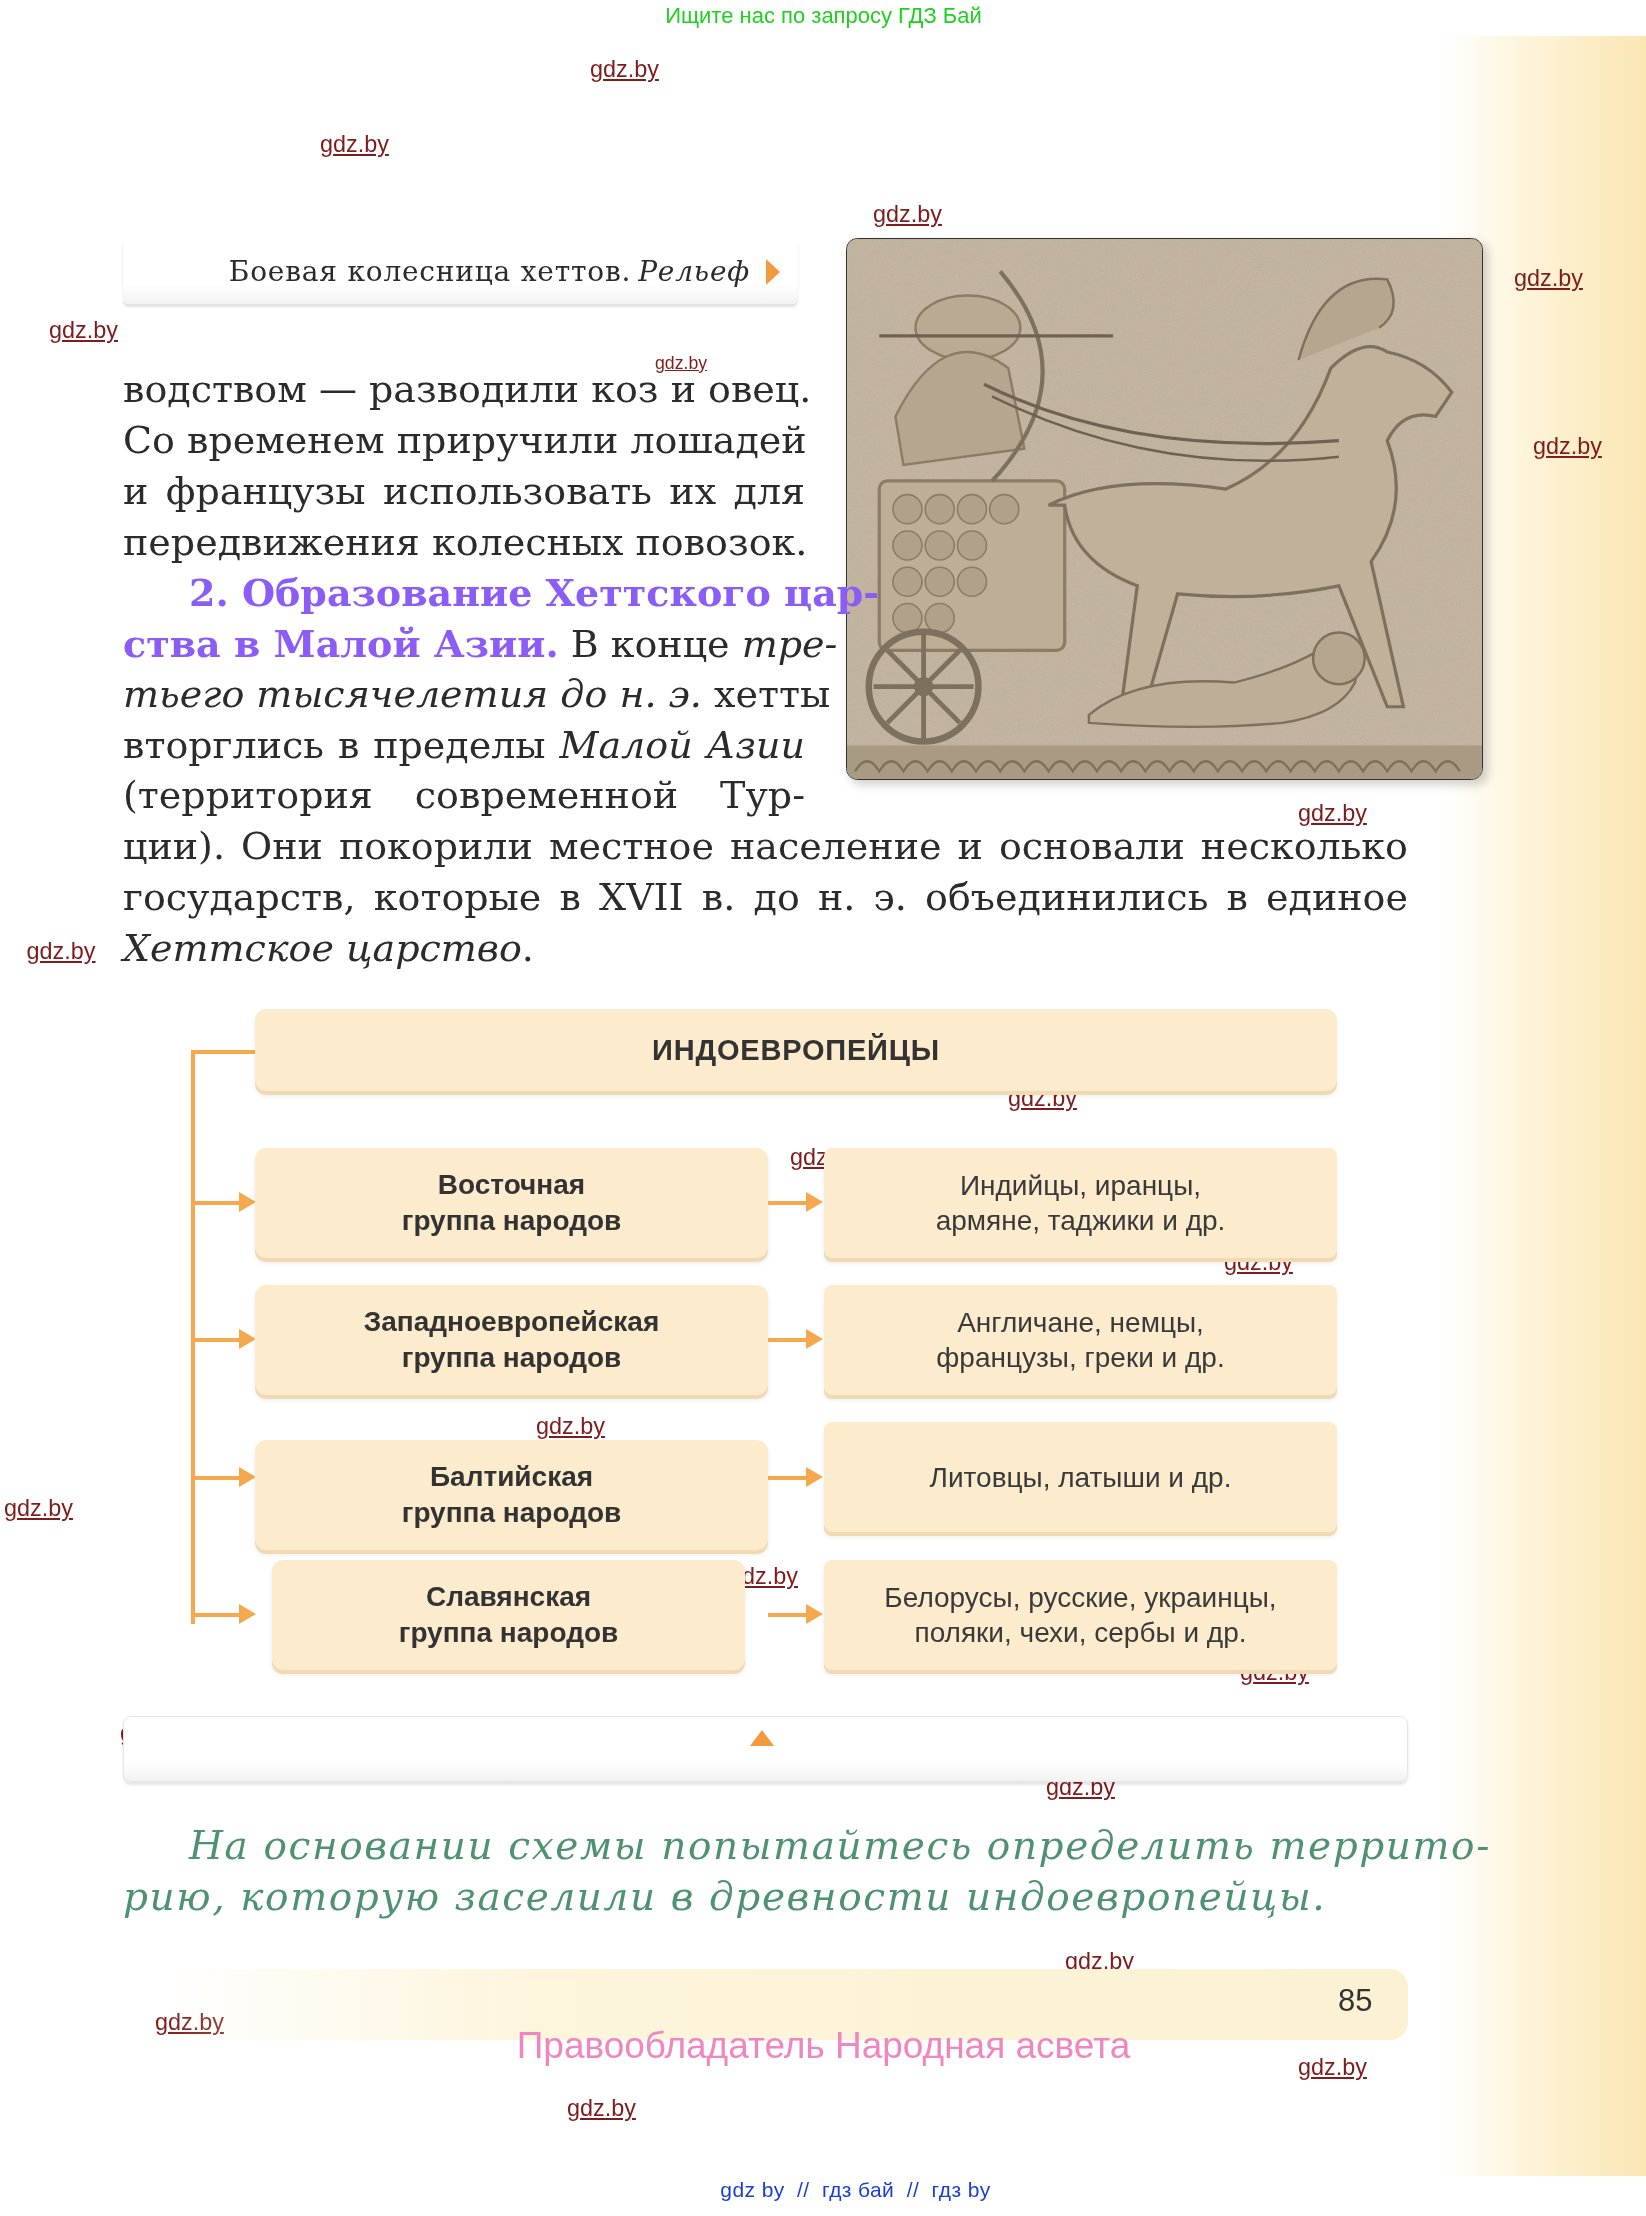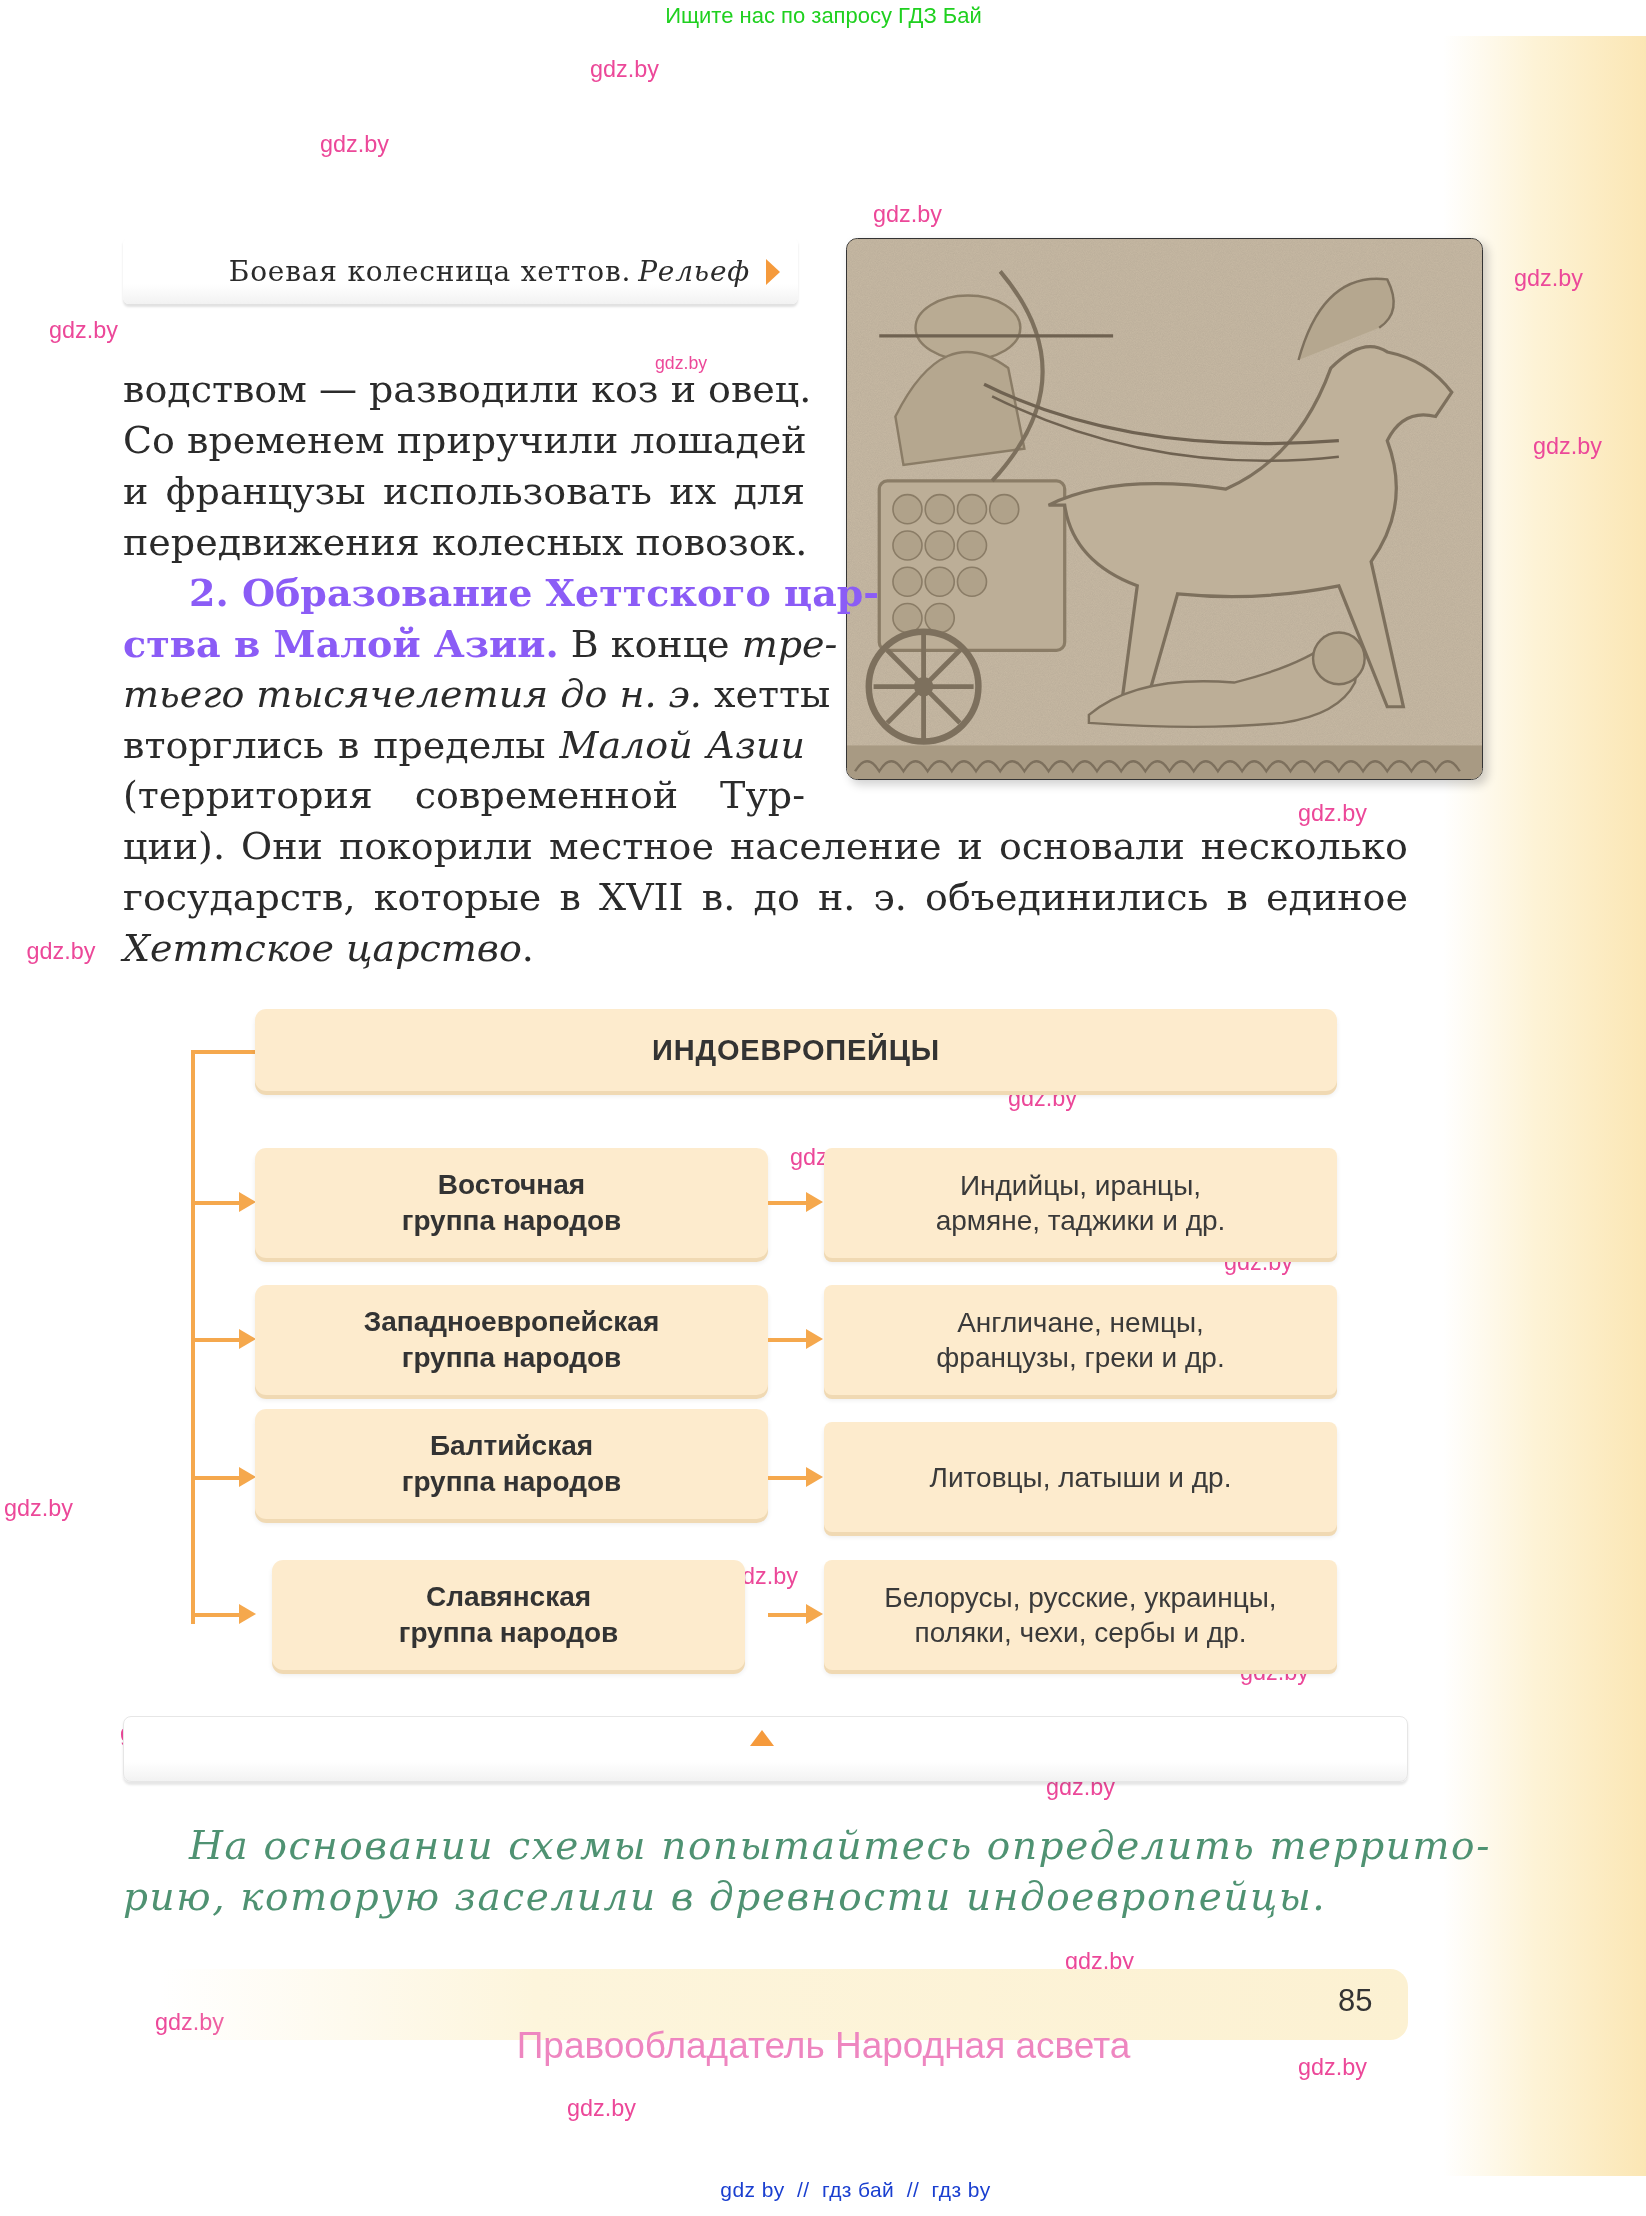--- a/index.html
+++ b/index.html
@@ -16,22 +16,23 @@
       font-family: "Liberation Sans", sans-serif; font-size: 22px; color: #1fd01f;
     }
     .bottom-banner {
       position: absolute; top: 2178px; left: 0; width: 1647px; text-align: center;
       font-family: "Liberation Sans", sans-serif; font-size: 21px; color: #1a3fd0; letter-spacing: 0.4px;
       white-space: pre;
       margin-left: 32px;
     }
 
     .wm {
-      position: absolute; font-family: "Liberation Sans", sans-serif; font-size: 23.4px; color: #ec4899;
+      position: absolute; font-family: "Liberation Sans", sans-serif; font-size: 23.4px; color: #7f1d1d;
       white-space: nowrap;
+      text-decoration: underline;
     }
     .wm.sm { font-size: 17.7px; }
 
     
     .caption-box {
       position: absolute; left: 123px; top: 238px; width: 675px; height: 66px;
       background: linear-gradient(#ffffff 0%, #ffffff 70%, #f2f2f2 100%);
       border-radius: 6.4px;
       box-shadow: 0 2.4px 2.4px rgba(0,0,0,0.12);
       display: flex; align-items: center; justify-content: flex-end; padding-right: 48px;
@@ -261,21 +262,21 @@
         <span>группа народов</span>
       </div>
       <div class="connector-h" style="left:768px; top:1338px; width:40px;"></div>
       <div class="arrow-head" style="left:806px; top:1329px;"></div>
       <div class="box peoples" style="left:824px; top:1285px; width:513px; height:110px;">
         <span>Англичане, немцы,</span>
         <span>французы, греки и др.</span>
       </div>
       <div class="connector-h" style="left:191px; top:1476px; width:48px;"></div>
       <div class="arrow-head" style="left:239px; top:1467px;"></div>
-      <div class="box group" style="left:255px; top:1409px; width:513px; height:110px;">
+      <div class="box group" style="left:255px; top:1440px; width:513px; height:110px;">
         <span>Балтийская</span>
         <span>группа народов</span>
       </div>
       <div class="connector-h" style="left:768px; top:1476px; width:40px;"></div>
       <div class="arrow-head" style="left:806px; top:1467px;"></div>
       <div class="box peoples" style="left:824px; top:1422px; width:513px; height:110px;">
         <span>Литовцы, латыши и др.</span>
         <span></span>
       </div>
       <div class="connector-h" style="left:191px; top:1613px; width:48px;"></div>

